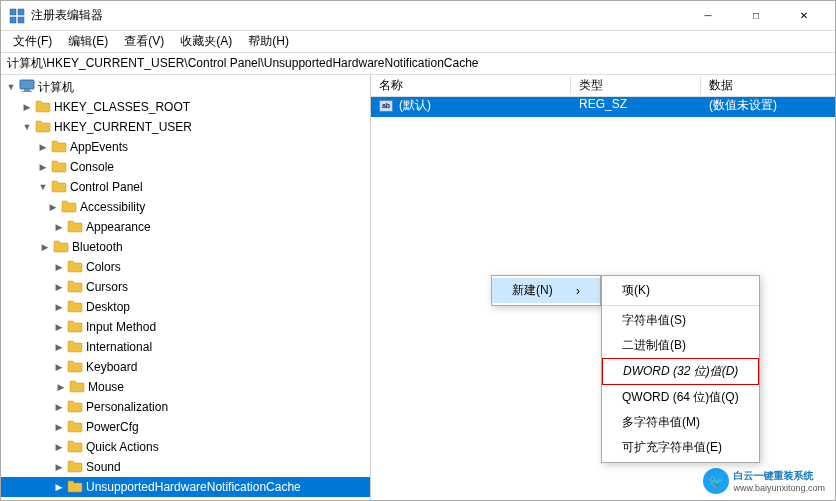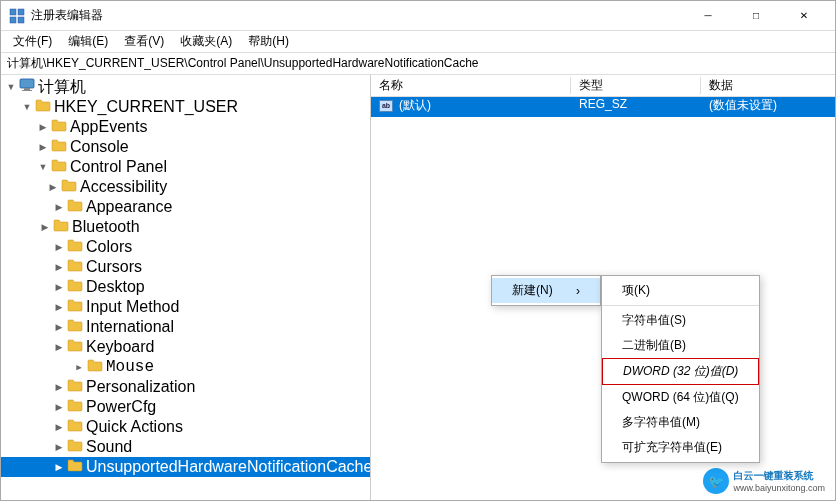--- a/index.html
+++ b/index.html
@@ -110,21 +110,21 @@
     }
 
     .tree-item {
       display: flex;
       align-items: center;
       height: 20px;
       padding-right: 4px;
       cursor: pointer;
       white-space: nowrap;
       color: #000;
-      font-size: 16px;
+      font-size: 12px;
     }
     .tree-item.selected { background: #0078d7; color: #fff; }
     .tree-toggle {
       width: 16px;
       height: 16px;
       display: inline-flex;
       align-items: center;
       justify-content: center;
       font-size: 9px;
       color: #666;
@@ -270,20 +270,29 @@
         <span style="margin-right:3px;">
           <svg width="16" height="14" viewBox="0 0 16 14">
               <rect x="1" y="1" width="14" height="9" rx="1" fill="#5599cc" stroke="#2255aa" stroke-width="0.8"></rect>
               <rect x="5" y="10" width="6" height="2" fill="#888"></rect>
               <rect x="3" y="12" width="10" height="1" fill="#888"></rect>
             </svg>
         </span>
         <span>计算机</span>
       </div>
 
+      <div class="tree-item" style="padding-left:18px;">
+        <span class="tree-toggle closed"></span>
+        <span style="margin-right:3px;">
+          <svg width="16" height="14" viewBox="0 0 16 14">
+              <path d="M1 3 Q1 2 2 2 L6 2 L7 4 L14 4 Q15 4 15 5 L15 12 Q15 13 14 13 L2 13 Q1 13 1 12 Z" fill="#f0c040" stroke="#c89010" stroke-width="0.5"></path>
+            </svg>
+        </span>
+        <span>HKEY_CLASSES_ROOT</span>
+      </div>
 
       <div class="tree-item" style="padding-left:18px;">
         <span class="tree-toggle open"></span>
         <span style="margin-right:3px;">
           <svg width="16" height="14" viewBox="0 0 16 14">
               <path d="M1 3 Q1 2 2 2 L6 2 L7 4 L14 4 Q15 4 15 5 L15 12 Q15 13 14 13 L2 13 Q1 13 1 12 Z" fill="#f0c040" stroke="#c89010" stroke-width="0.5"></path>
             </svg>
         </span>
         <span>HKEY_CURRENT_USER</span>
       </div>
@@ -401,21 +410,21 @@
       <div class="tree-item" style="padding-left:50px;">
         <span class="tree-toggle closed"></span>
         <span style="margin-right:3px;">
           <svg width="16" height="14" viewBox="0 0 16 14">
               <path d="M1 3 Q1 2 2 2 L6 2 L7 4 L14 4 Q15 4 15 5 L15 12 Q15 13 14 13 L2 13 Q1 13 1 12 Z" fill="#f0c040" stroke="#c89010" stroke-width="0.5"></path>
             </svg>
         </span>
         <span>Keyboard</span>
       </div>
 
-      <div class="tree-item" style="padding-left:70px;font-family:Liberation Mono, monospace;">
+      <div class="tree-item" style="padding-left:52px;">
         <span class="tree-toggle closed"></span>
         <span style="margin-right:3px;">
           <svg width="16" height="14" viewBox="0 0 16 14">
               <path d="M1 3 Q1 2 2 2 L6 2 L7 4 L14 4 Q15 4 15 5 L15 12 Q15 13 14 13 L2 13 Q1 13 1 12 Z" fill="#f0c040" stroke="#c89010" stroke-width="0.5"></path>
             </svg>
         </span>
         <span>Mouse</span>
       </div>
 
       <div class="tree-item" style="padding-left:50px;">

